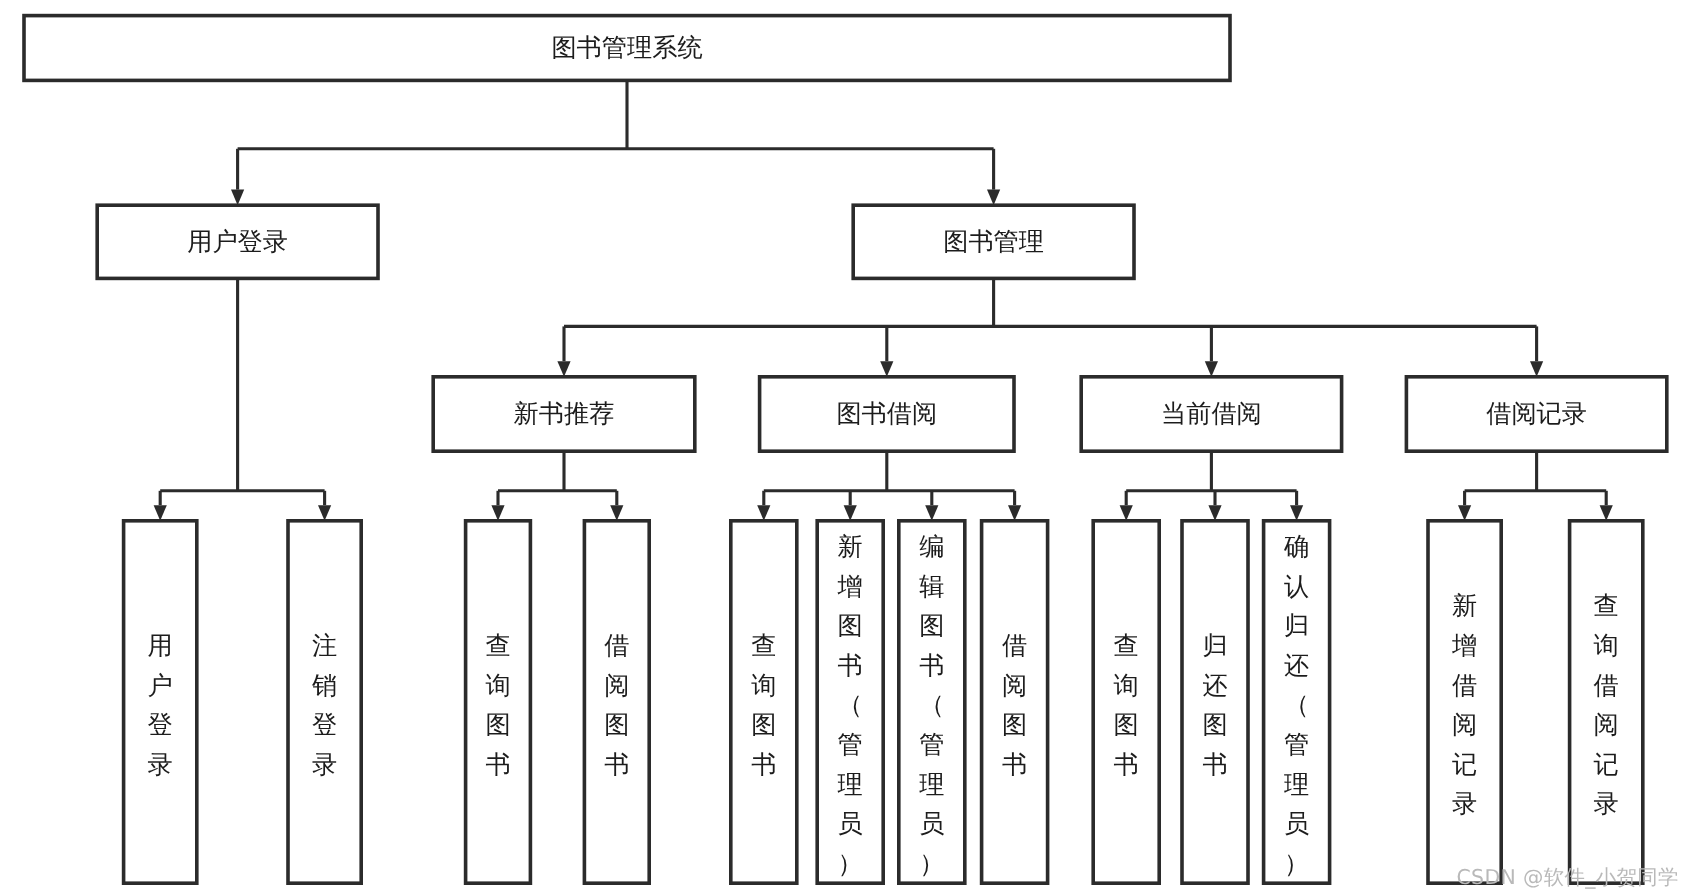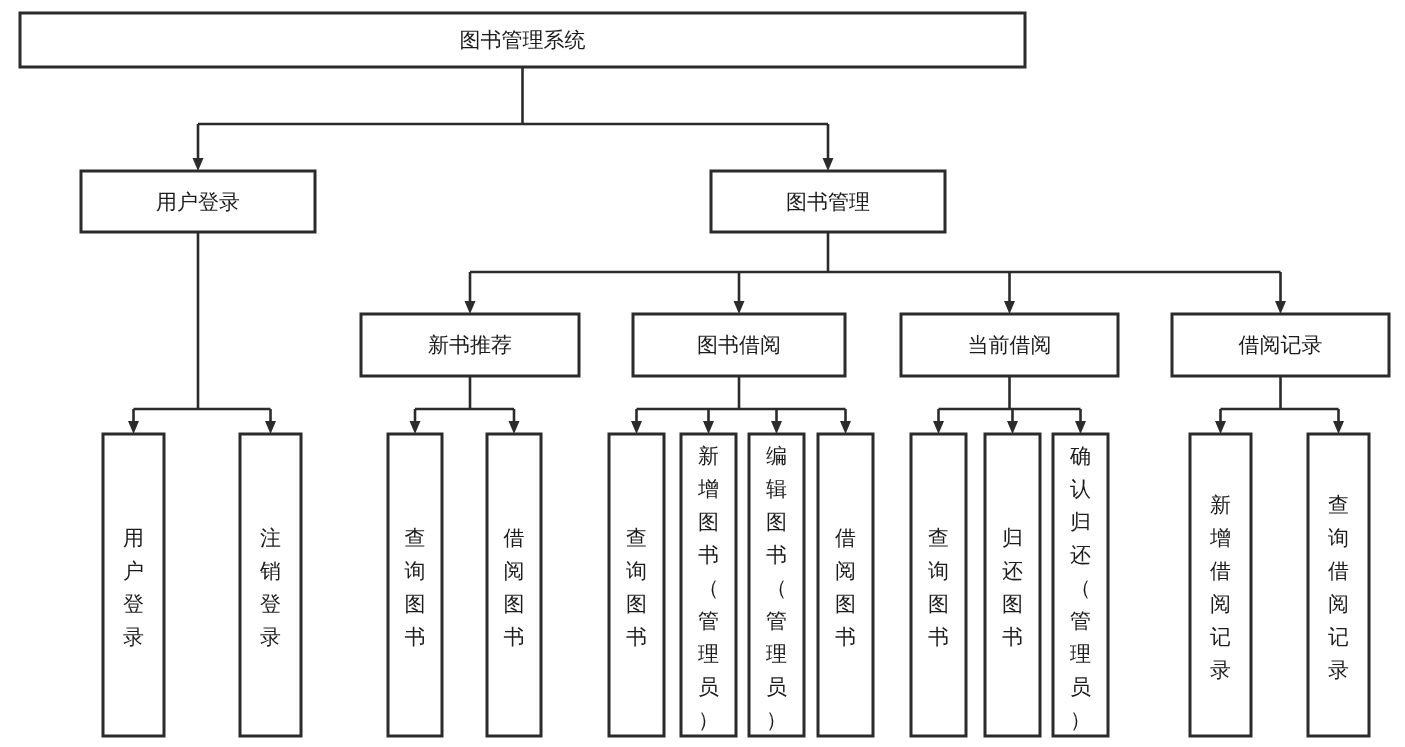--- a/index.html
+++ b/index.html
@@ -203,13 +203,14 @@
         <g>
           <rect x="1190" y="434" width="61" height="302" class="node-box"></rect>
           <text x="1220.5" class="node-label-v" y="512"><tspan x="1220.5" dy="0">新</tspan><tspan x="1220.5" dy="33">增</tspan><tspan x="1220.5" dy="33">借</tspan><tspan x="1220.5" dy="33">阅</tspan><tspan x="1220.5" dy="33">记</tspan><tspan x="1220.5" dy="33">录</tspan></text>
         </g>
         <g>
           <rect x="1308" y="434" width="61" height="302" class="node-box"></rect>
           <text x="1338.5" class="node-label-v" y="512"><tspan x="1338.5" dy="0">查</tspan><tspan x="1338.5" dy="33">询</tspan><tspan x="1338.5" dy="33">借</tspan><tspan x="1338.5" dy="33">阅</tspan><tspan x="1338.5" dy="33">记</tspan><tspan x="1338.5" dy="33">录</tspan></text>
         </g>
       </g>
   </svg>
+  <div class="watermark">CSDN @软件_小贺同学</div>
 </div>
 
 </body></html>

